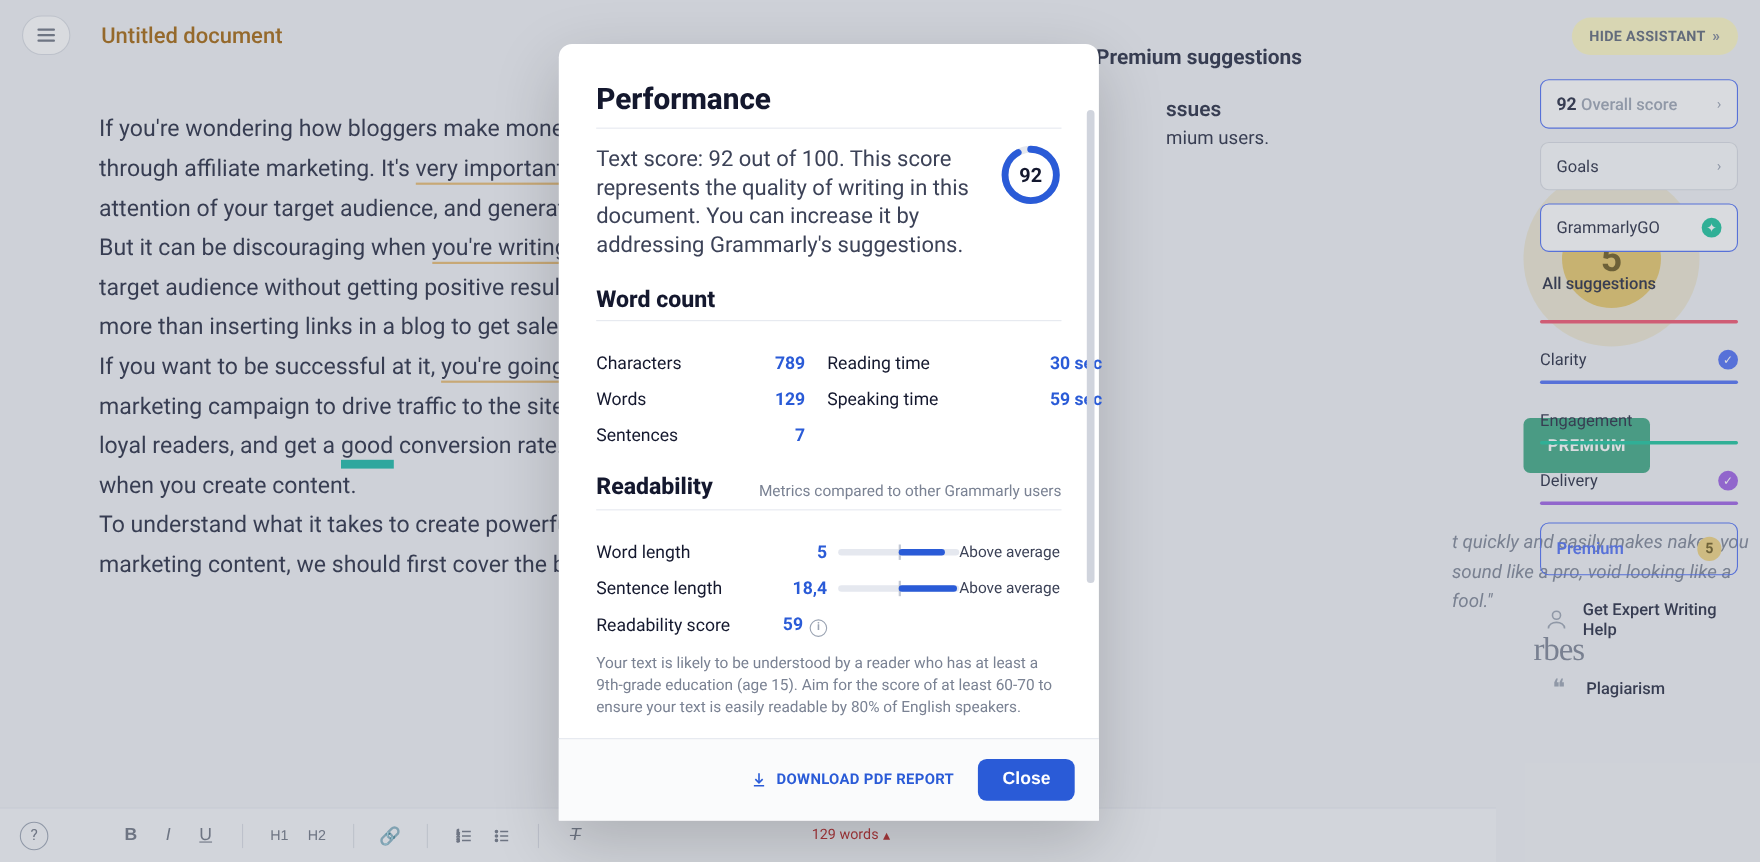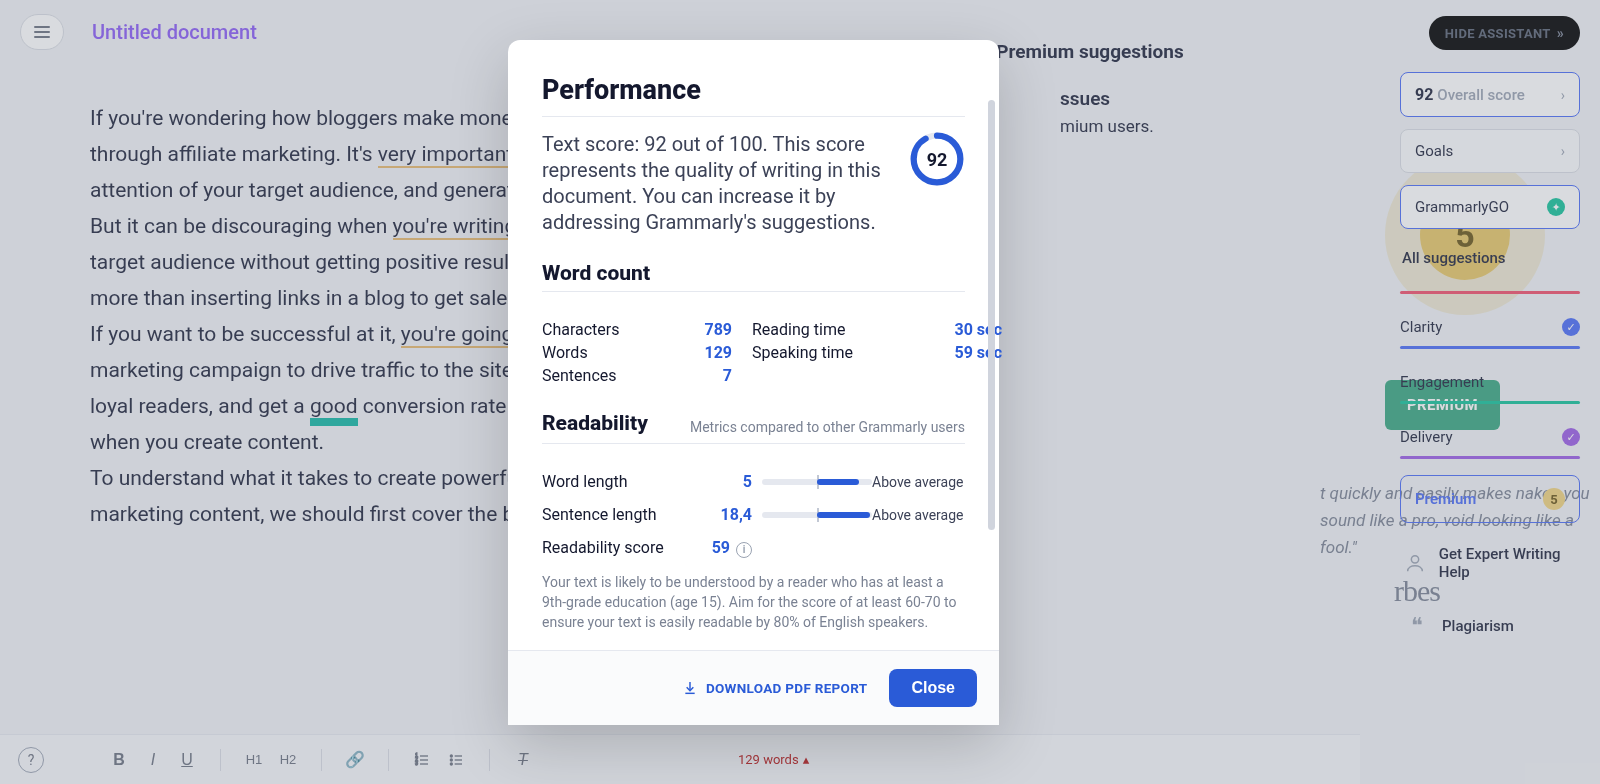--- a/index.html
+++ b/index.html
@@ -4,22 +4,22 @@
 <style>
   * { box-sizing: border-box; margin: 0; padding: 0; }
   html, body { width: 1600px; height: 784px; overflow: hidden; font-family: -apple-system, BlinkMacSystemFont, "Segoe UI", Roboto, sans-serif; }
   body { background: #f0f2f5; position: relative; color: #1f243c; }
 
   
   .topbar { position: absolute; top: 0; left: 0; right: 0; height: 64px; display: flex; align-items: center; padding: 0 20px; }
   .menu-btn { width: 44px; height: 36px; border: 1px solid #d9dce3; border-radius: 18px; display:flex; align-items:center; justify-content:center; background:#fff; }
   .menu-lines { display:flex; flex-direction:column; gap:3px; }
   .menu-lines span { display:block; width:16px; height:2px; background:#6b7280; border-radius:1px;}
-  .doc-title { margin-left: 28px; font-size: 20px; color:#8b5cf6; font-weight:500;}
-  .hide-assist { position:absolute; right:20px; top:16px; background:#000000; border-radius:18px; padding:9px 16px; font-size:13px; font-weight:700; color:#5b6475; letter-spacing:0.3px; display:flex; align-items:center; gap:6px;}
+  .doc-title { margin-left: 28px; font-size: 20px; color:#a16207; font-weight:500;}
+  .hide-assist { position:absolute; right:20px; top:16px; background:#fef9c3; border-radius:18px; padding:9px 16px; font-size:13px; font-weight:700; color:#5b6475; letter-spacing:0.3px; display:flex; align-items:center; gap:6px;}
   .hide-assist .chev { font-size:14px; color:#7a8293;}
 
   
   .editor { position:absolute; top:100px; left:90px; width:950px; font-size:21px; line-height:36px; color:#1f243c; font-weight:400;}
   .editor .u-yellow { border-bottom:2px solid #e7b96e; }
   .editor .u-orange { border-bottom:8px solid #14b8a6; }
 
   
   .rsidebar { position:absolute; right:20px; top:72px; width:180px; display:flex; flex-direction:column; gap:12px; }
   .rs-card { border:1px solid #d9dce3; border-radius:8px; padding:12px 14px; background:#fafbfc; display:flex; align-items:center; justify-content:space-between; font-size:15px; }
@@ -70,21 +70,21 @@
   .modal h2 { font-size:27px; font-weight:800; color:#14182e; margin-bottom:10px;}
   .modal hr { border:none; border-top:1px solid #e5e8ef; margin:0 0 14px 0;}
   .perf-row { display:flex; gap:20px; align-items:flex-start;}
   .perf-text { font-size:20px; line-height:26px; color:#3c4257; flex:1;}
   .score-ring { width:56px; height:56px; position:relative; flex-shrink:0;}
   .score-ring svg { width:56px; height:56px; transform:rotate(-90deg);}
   .score-ring .num { position:absolute; inset:0; display:flex; align-items:center; justify-content:center; font-weight:700; font-size:18px; color:#14182e;}
   .modal h3 { font-size:21px; font-weight:800; color:#14182e; margin-top:26px; margin-bottom:6px;}
   .sec-head { display:flex; justify-content:space-between; align-items:flex-end; margin-top:26px;}
   .sec-head .hint { font-size:14px; color:#7a8293;}
-  .stats-grid { display:grid; grid-template-columns:140px 70px 150px 100px; row-gap:4px; padding-top:14px; font-size:16px;}
+  .stats-grid { display:grid; grid-template-columns:140px 70px 150px 100px; row-gap:14px; padding-top:14px; font-size:16px;}
   .stats-grid .k { color:#14182e;}
   .stats-grid .v { color:#2a5bd7; font-weight:700; text-align:right; padding-right:20px;}
   .stats-grid .k2 { color:#14182e;}
   .stats-grid .v2 { color:#2a5bd7; font-weight:700; text-align:right;}
   .read-grid { display:grid; grid-template-columns:150px 70px 110px 140px; row-gap:14px; padding-top:14px; font-size:16px; align-items:center;}
   .read-grid .k { color:#14182e;}
   .read-grid .v { color:#2a5bd7; font-weight:700; text-align:right; padding-right:10px;}
   .read-grid .bar { height:6px; background:#e5e8ef; border-radius:3px; position:relative;}
   .read-grid .bar .fill { position:absolute; height:6px; background:#2a5bd7; border-radius:3px;}
   .read-grid .bar .tick { position:absolute; width:2px; height:14px; background:#c2c8d4; top:-4px; left:50%;}

